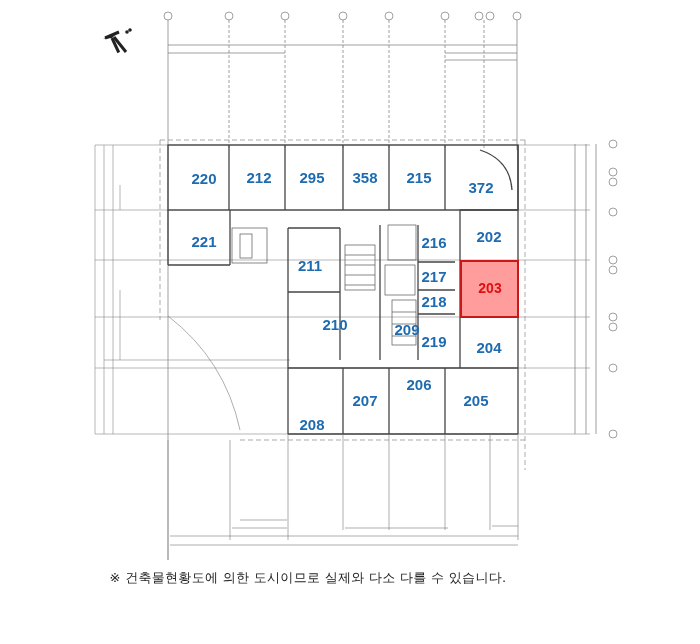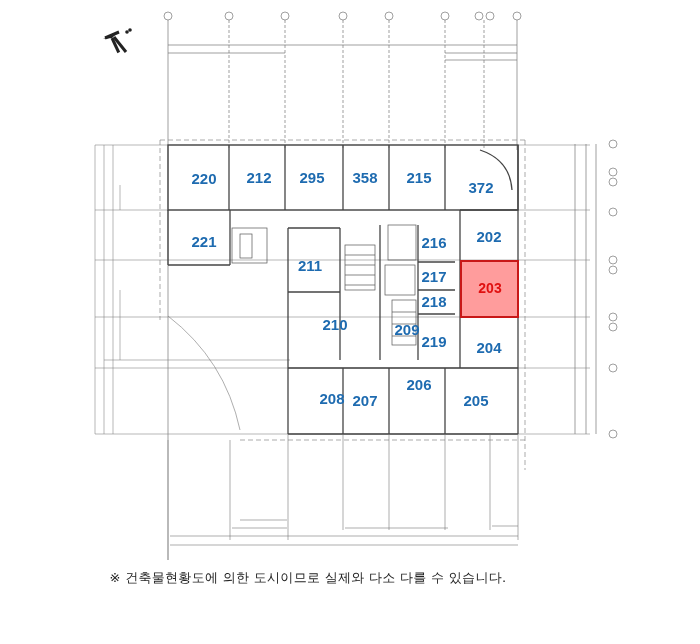--- a/index.html
+++ b/index.html
@@ -172,19 +172,19 @@
   <span class="room-label" style="left:434px; top:242px;">216</span>
   <span class="room-label" style="left:489px; top:236px;">202</span>
   <span class="room-label" style="left:310px; top:265px;">211</span>
   <span class="room-label" style="left:434px; top:276px;">217</span>
   <span class="room-label" style="left:434px; top:301px;">218</span>
   <span class="room-label hl" style="left:490px; top:288px;">203</span>
   <span class="room-label" style="left:310px; top:324px;margin-left:25px;">210</span>
   <span class="room-label" style="left:363px; top:329px;margin-left:44px;">209</span>
   <span class="room-label" style="left:434px; top:341px;">219</span>
   <span class="room-label" style="left:489px; top:347px;">204</span>
-  <span class="room-label" style="left:312px; top:398px;margin-left:20px;">208</span>
+  <span class="room-label" style="left:312px; top:424px;">208</span>
   <span class="room-label" style="left:365px; top:400px;">207</span>
   <span class="room-label" style="left:419px; top:384px;">206</span>
   <span class="room-label" style="left:476px; top:400px;">205</span>
 </div>
 
 <div class="note">※ 건축물현황도에 의한 도시이므로 실제와 다소 다를 수 있습니다.</div>
 
 </body></html>

